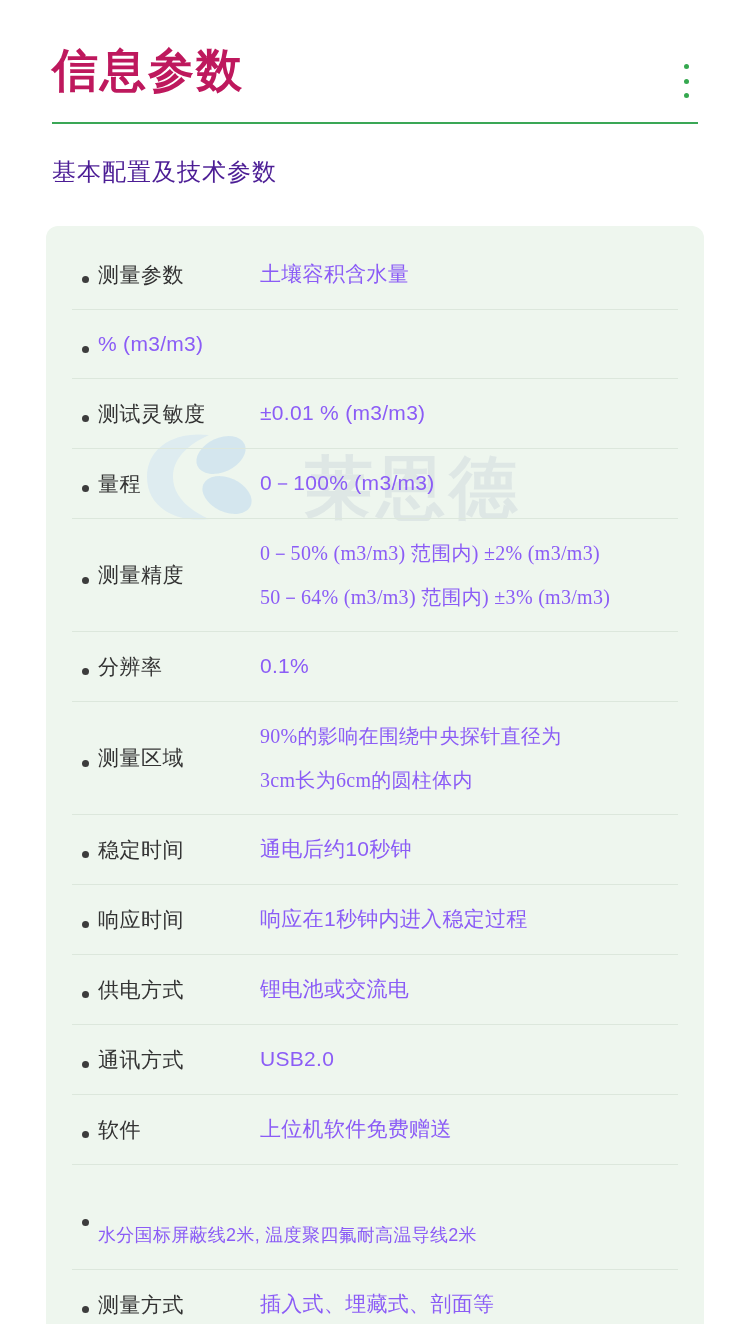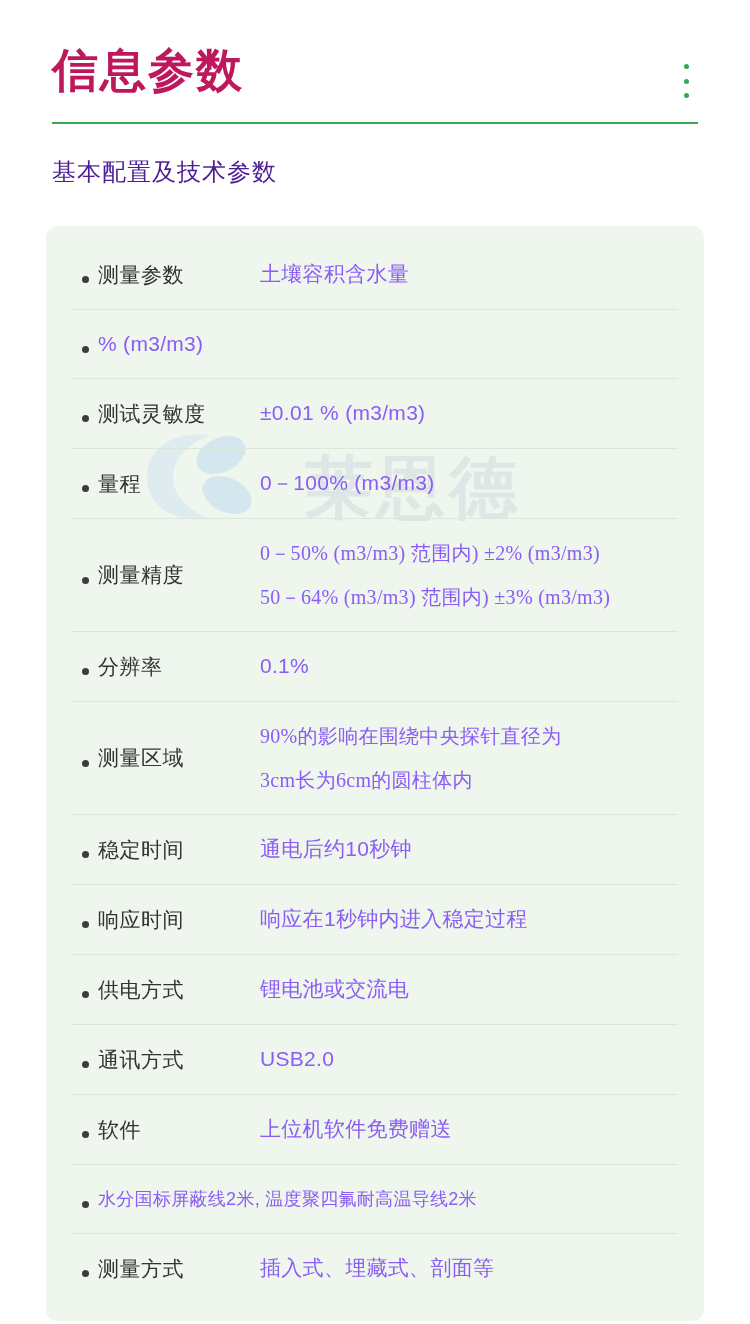--- a/index.html
+++ b/index.html
@@ -132,21 +132,21 @@
     letter-spacing: 0.5px;
   }
   .value {
     flex: 1 1 auto;
     font-size: 21px;
     color: #8b5cf6;
     line-height: 30px;
     letter-spacing: 0.3px;
   }
   .value .line + .line { margin-top: 14px; }
-  .value.small { font-size: 18px; }
+  .value.small { font-size: 18px; margin-top: 36px; }
   .value.mid { font-size: 20px; font-family: Liberation Serif, serif; }
 </style>
 </head>
 <body>
 
 <div class="page">
 
   <div class="header">
     <div class="title">信息参数</div>
     <div class="menu-icon">

